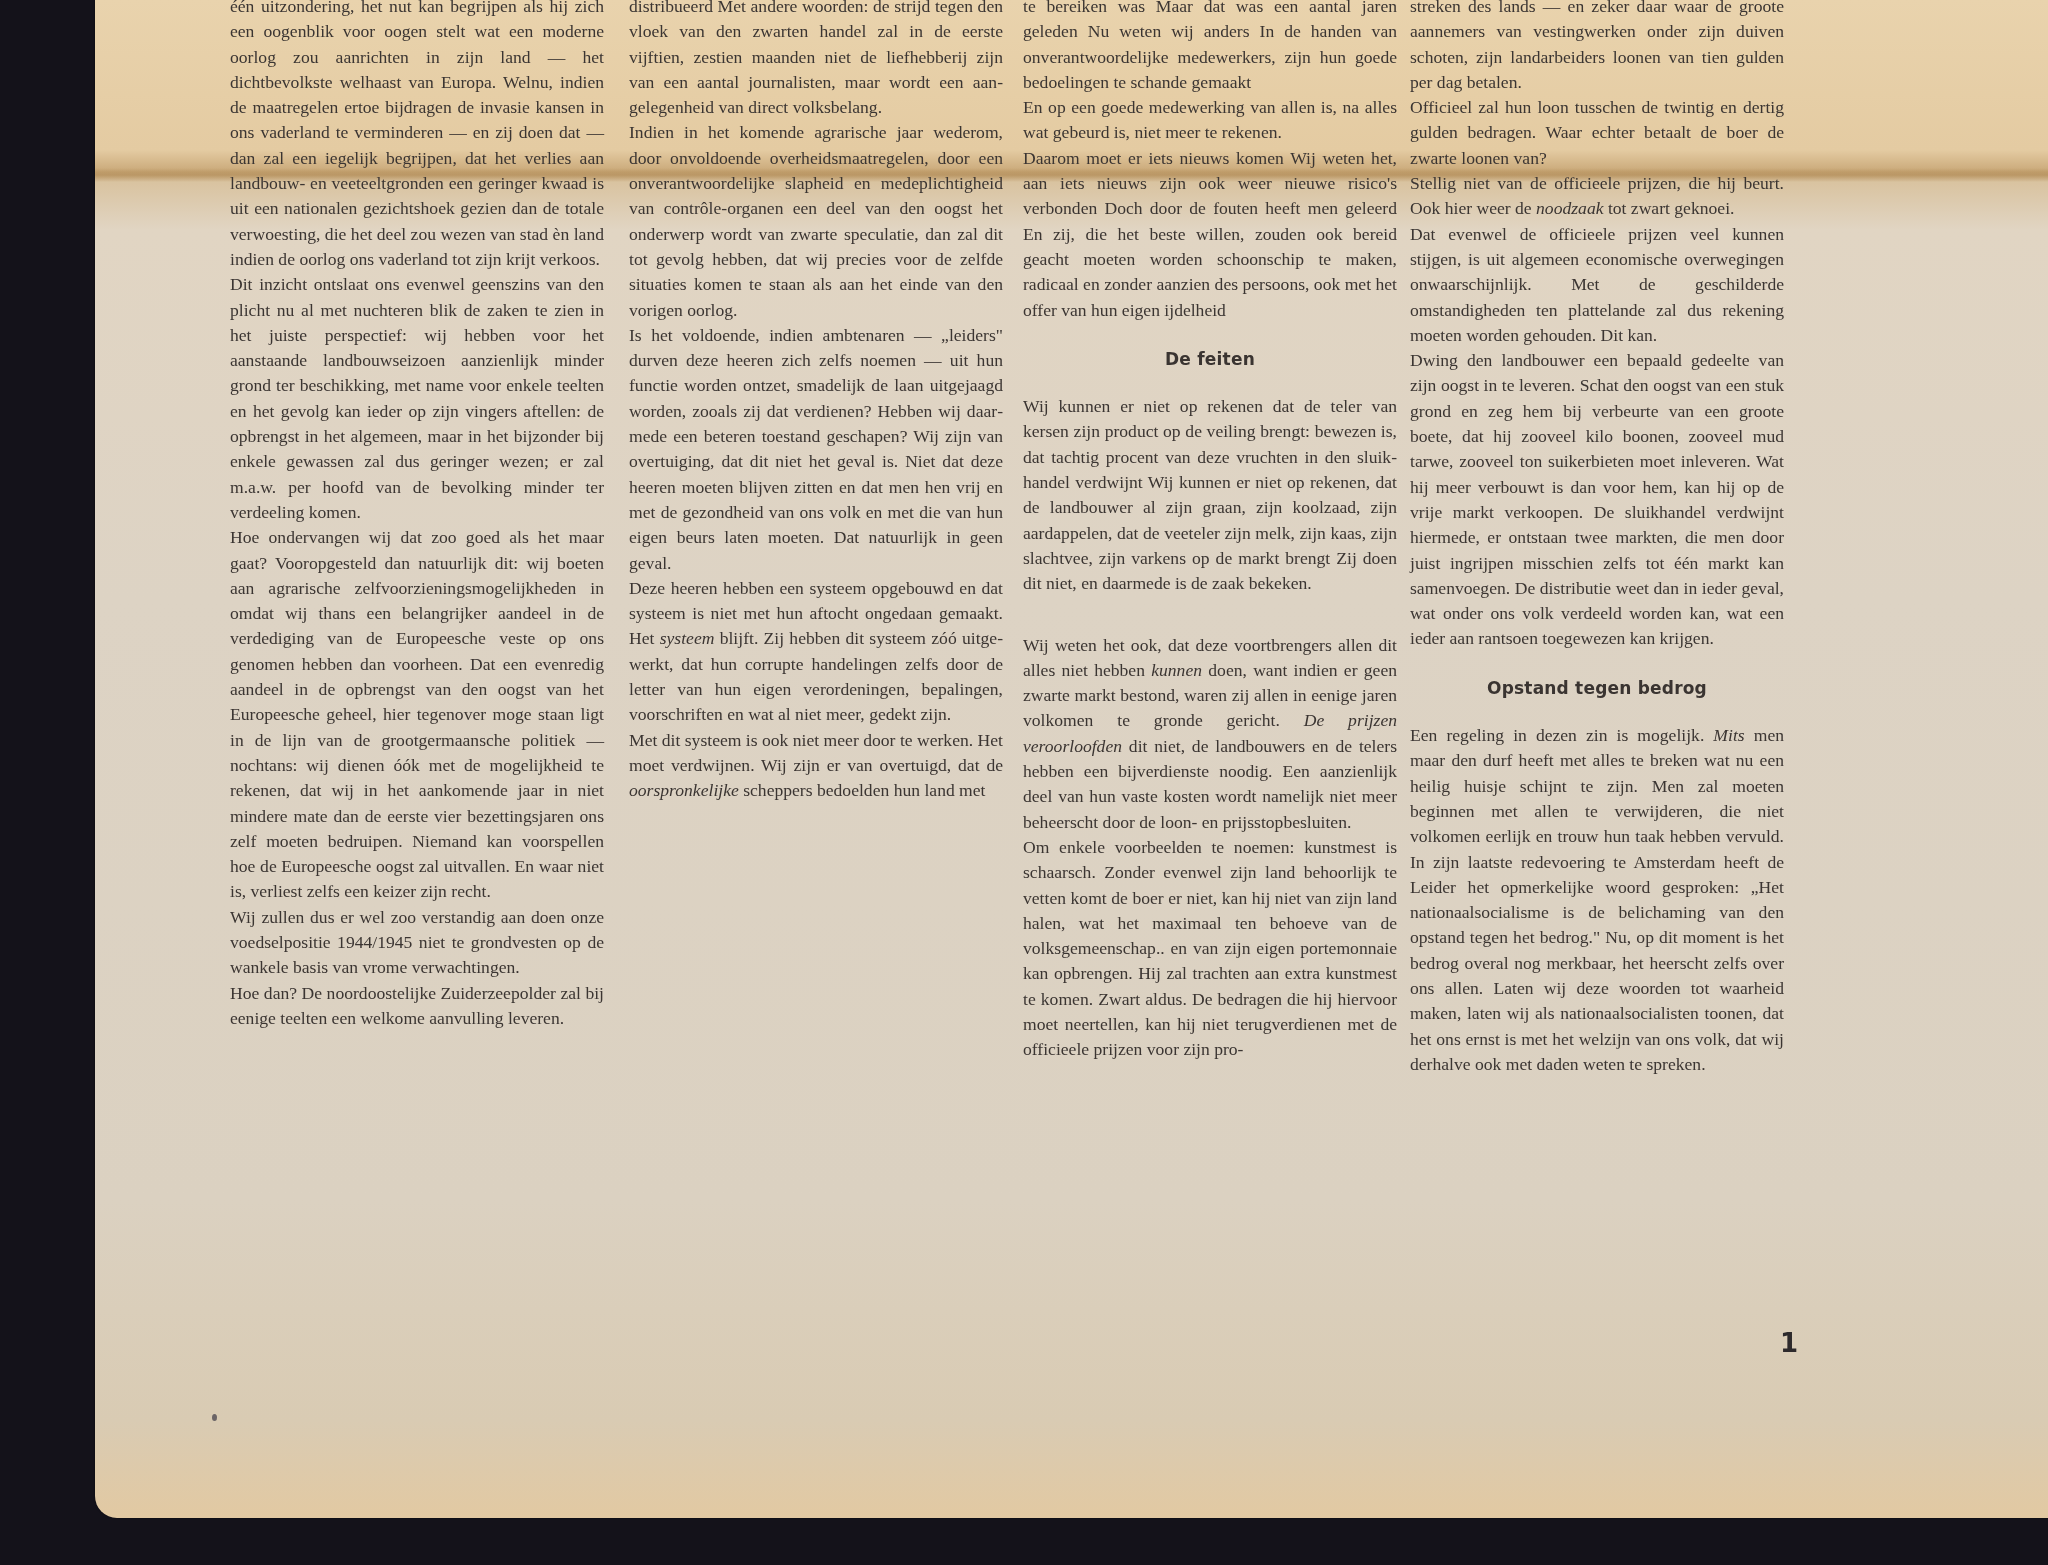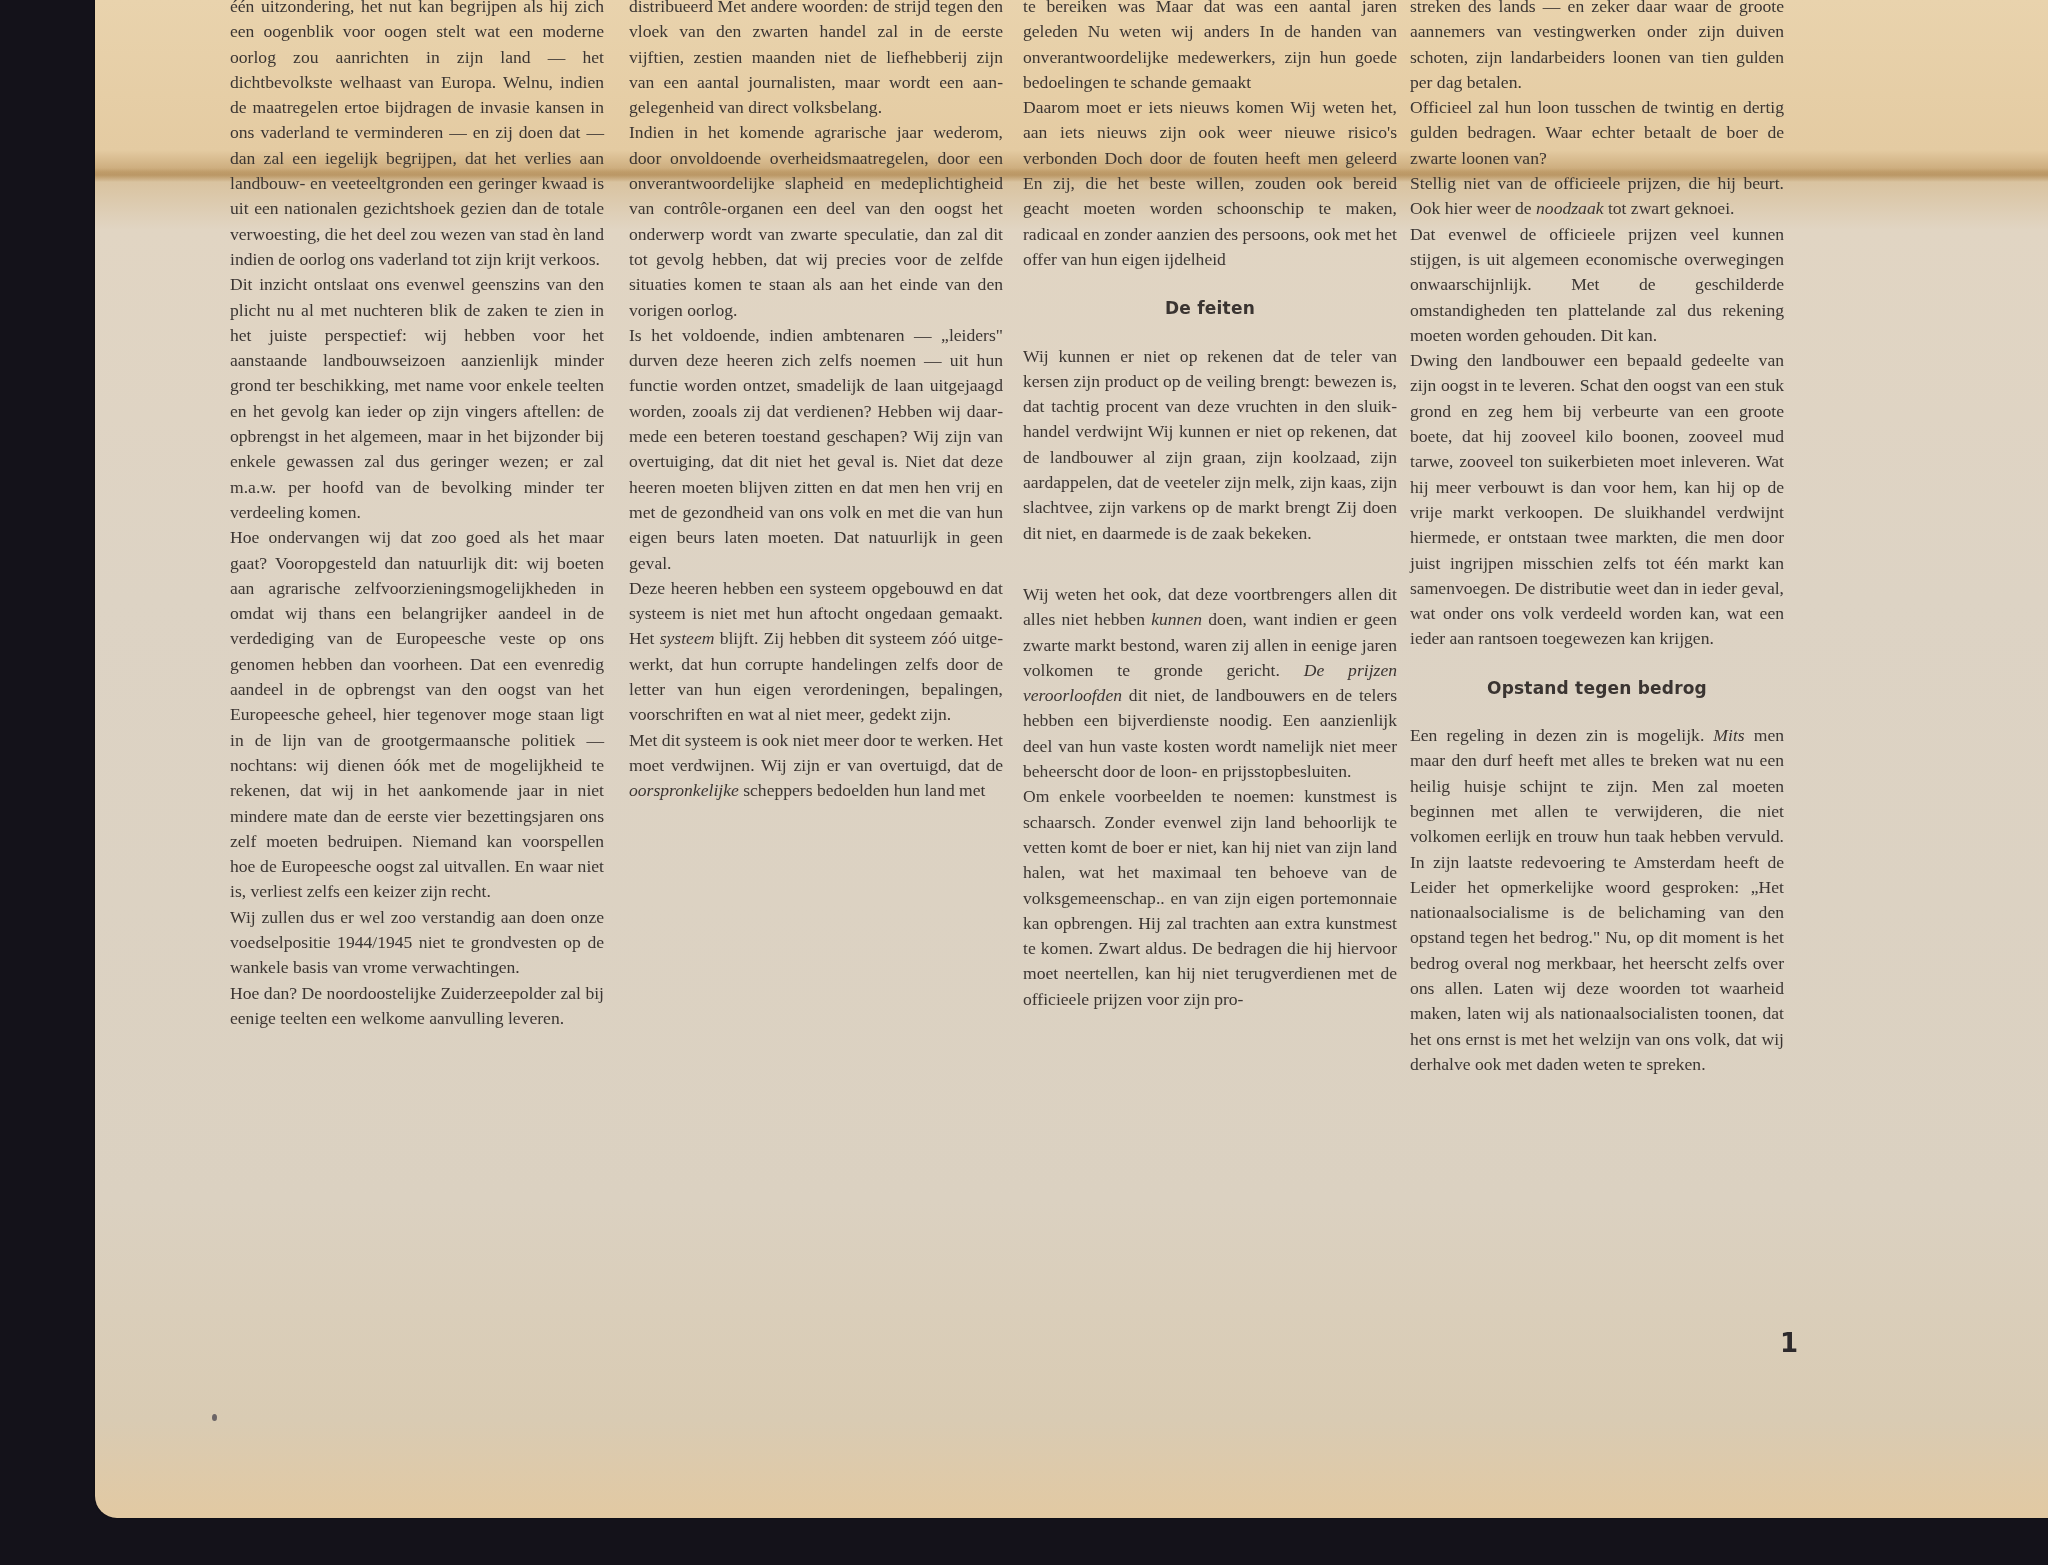--- a/index.html
+++ b/index.html
@@ -63,20 +63,21 @@
     </div>
   <div class="col col2">
       <p>distribueerd Met andere woorden: de strijd tegen den vloek van den zwarten handel zal in de eerste vijftien, zestien maanden niet de liefhebberij zijn van een aantal journalisten, maar wordt een aan­gelegenheid van direct volksbelang.</p>
       <p>Indien in het komende agrarische jaar wederom, door onvoldoende overheids­maatregelen, door een onverantwoorde­lijke slapheid en medeplichtigheid van contrôle-organen een deel van den oogst het onderwerp wordt van zwarte specu­latie, dan zal dit tot gevolg hebben, dat wij precies voor de zelfde situaties komen te staan als aan het einde van den vori­gen oorlog.</p>
       <p>Is het voldoende, indien ambtenaren — „leiders" durven deze heeren zich zelfs noemen — uit hun functie worden ontzet, smadelijk de laan uitgejaagd worden, zoo­als zij dat verdienen? Hebben wij daar­mede een beteren toestand geschapen? Wij zijn van overtuiging, dat dit niet het geval is. Niet dat deze heeren moeten blijven zitten en dat men hen vrij en met de gezondheid van ons volk en met die van hun eigen beurs laten moeten. Dat natuurlijk in geen geval.</p>
       <p>Deze heeren hebben een systeem opge­bouwd en dat systeem is niet met hun aftocht ongedaan gemaakt. Het <em>systeem</em> blijft. Zij hebben dit systeem zóó uitge­werkt, dat hun corrupte handelingen zelfs door de letter van hun eigen verordenin­gen, bepalingen, voorschriften en wat al niet meer, gedekt zijn.</p>
       <p>Met dit systeem is ook niet meer door te werken. Het moet verdwijnen. Wij zijn er van overtuigd, dat de <em>oorspronke­lijke</em> scheppers bedoelden hun land met</p>
     </div>
   <div class="col col3">
       <p>te bereiken was Maar dat was een aantal jaren geleden Nu weten wij anders In de handen van onverantwoordelijke medewerkers, zijn hun goede bedoelingen te schande gemaakt</p>
+      <p>En op een goede medewerking van allen is, na alles wat gebeurd is, niet meer te rekenen.</p>
       <p>Daarom moet er iets nieuws komen Wij weten het, aan iets nieuws zijn ook weer nieuwe risico's verbonden Doch door de fouten heeft men geleerd En zij, die het beste willen, zouden ook bereid geacht moeten worden schoonschip te maken, radicaal en zonder aanzien des persoons, ook met het offer van hun eigen ijdelheid</p>
       <div class="heading">De feiten</div>
       <p>Wij kunnen er niet op rekenen dat de teler van kersen zijn product op de veiling brengt: bewezen is, dat tachtig procent van deze vruchten in den sluik­handel verdwijnt Wij kunnen er niet op rekenen, dat de landbouwer al zijn graan, zijn koolzaad, zijn aardappelen, dat de veeteler zijn melk, zijn kaas, zijn slacht­vee, zijn varkens op de markt brengt Zij doen dit niet, en daarmede is de zaak bekeken.</p>
       <p class="gap">Wij weten het ook, dat deze voortbren­gers allen dit alles niet hebben <em>kunnen</em> doen, want indien er geen zwarte markt bestond, waren zij allen in eenige jaren volkomen te gronde gericht. <em>De prijzen veroorloofden</em> dit niet, de landbouwers en de telers hebben een bijverdienste noodig. Een aanzienlijk deel van hun vaste kosten wordt namelijk niet meer beheerscht door de loon- en prijsstop­besluiten.</p>
       <p>Om enkele voorbeelden te noemen: kunst­mest is schaarsch. Zonder evenwel zijn land behoorlijk te vetten komt de boer er niet, kan hij niet van zijn land halen, wat het maximaal ten behoeve van de volksgemeenschap.. en van zijn eigen por­temonnaie kan opbrengen. Hij zal trachten aan extra kunstmest te komen. Zwart aldus. De bedragen die hij hiervoor moet neertellen, kan hij niet terugverdienen met de officieele prijzen voor zijn pro-</p>
     </div>
   <div class="col col4">
       <p>streken des lands — en zeker daar waar de groote aannemers van vestingwerken onder zijn duiven schoten, zijn landarbei­ders loonen van tien gulden per dag be­talen.</p>
       <p>Officieel zal hun loon tusschen de twintig en dertig gulden bedragen. Waar echter betaalt de boer de zwarte loonen van?</p>
       <p>Stellig niet van de officieele prijzen, die hij beurt. Ook hier weer de <em>noodzaak</em> tot zwart geknoei.</p>

